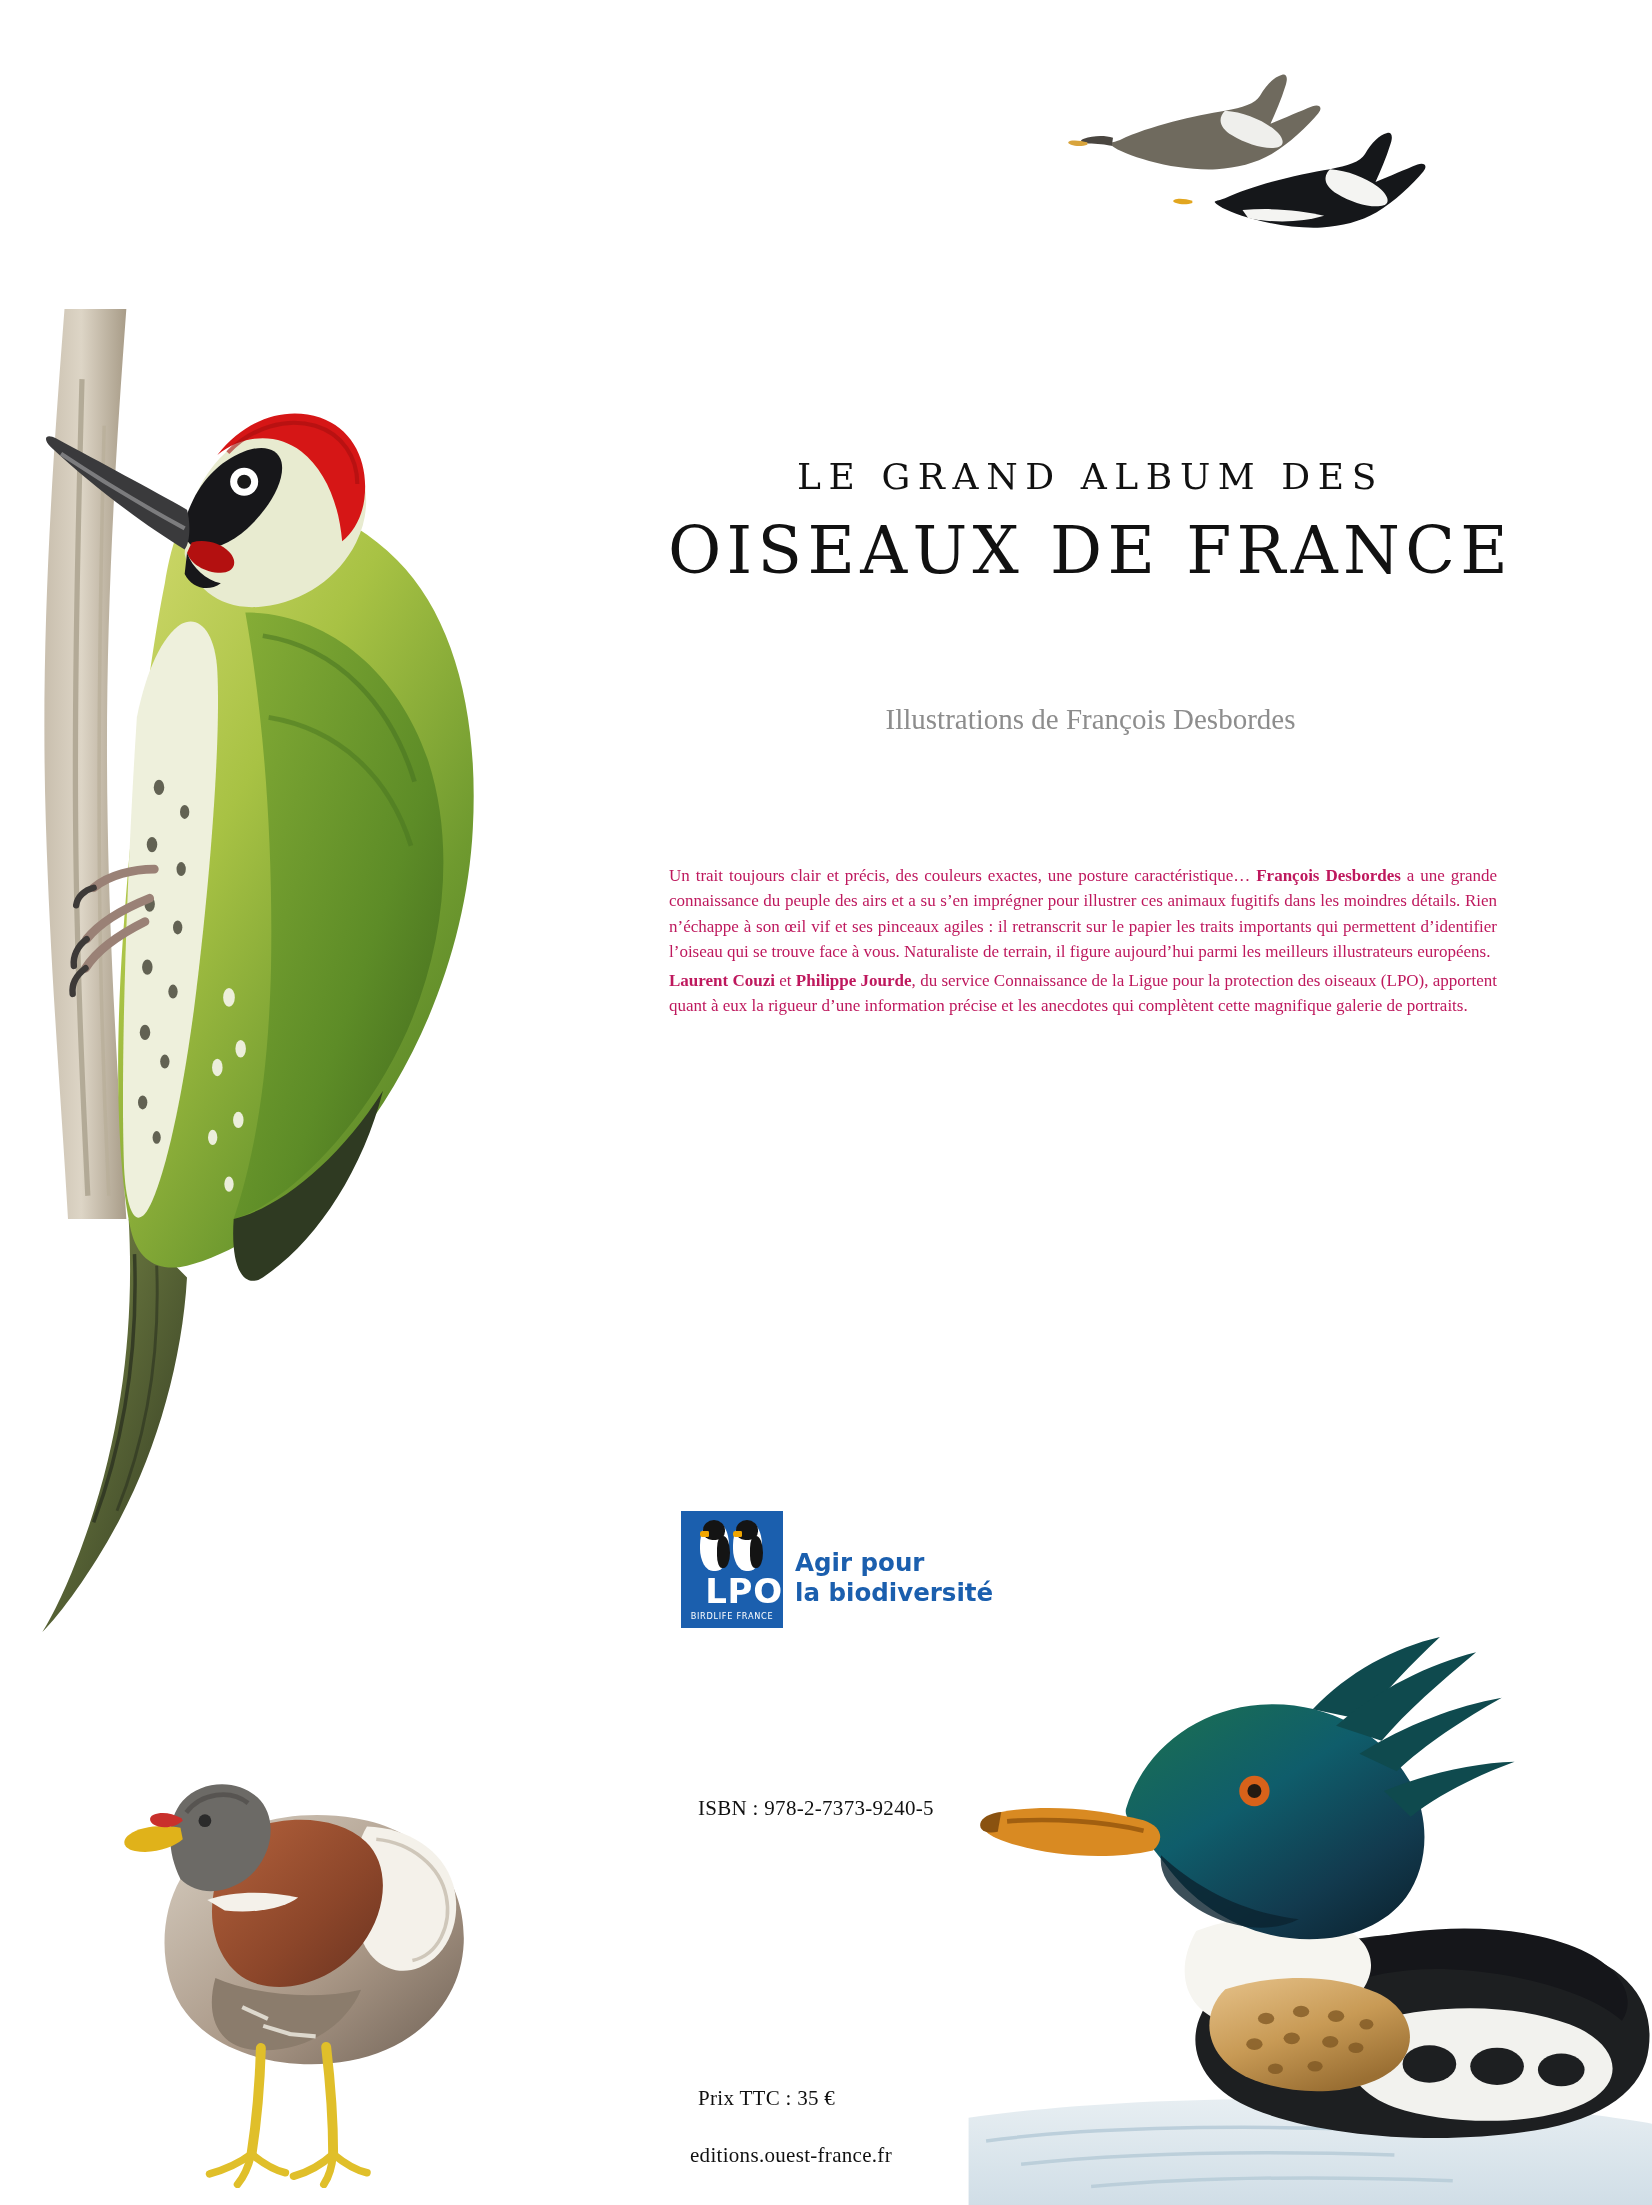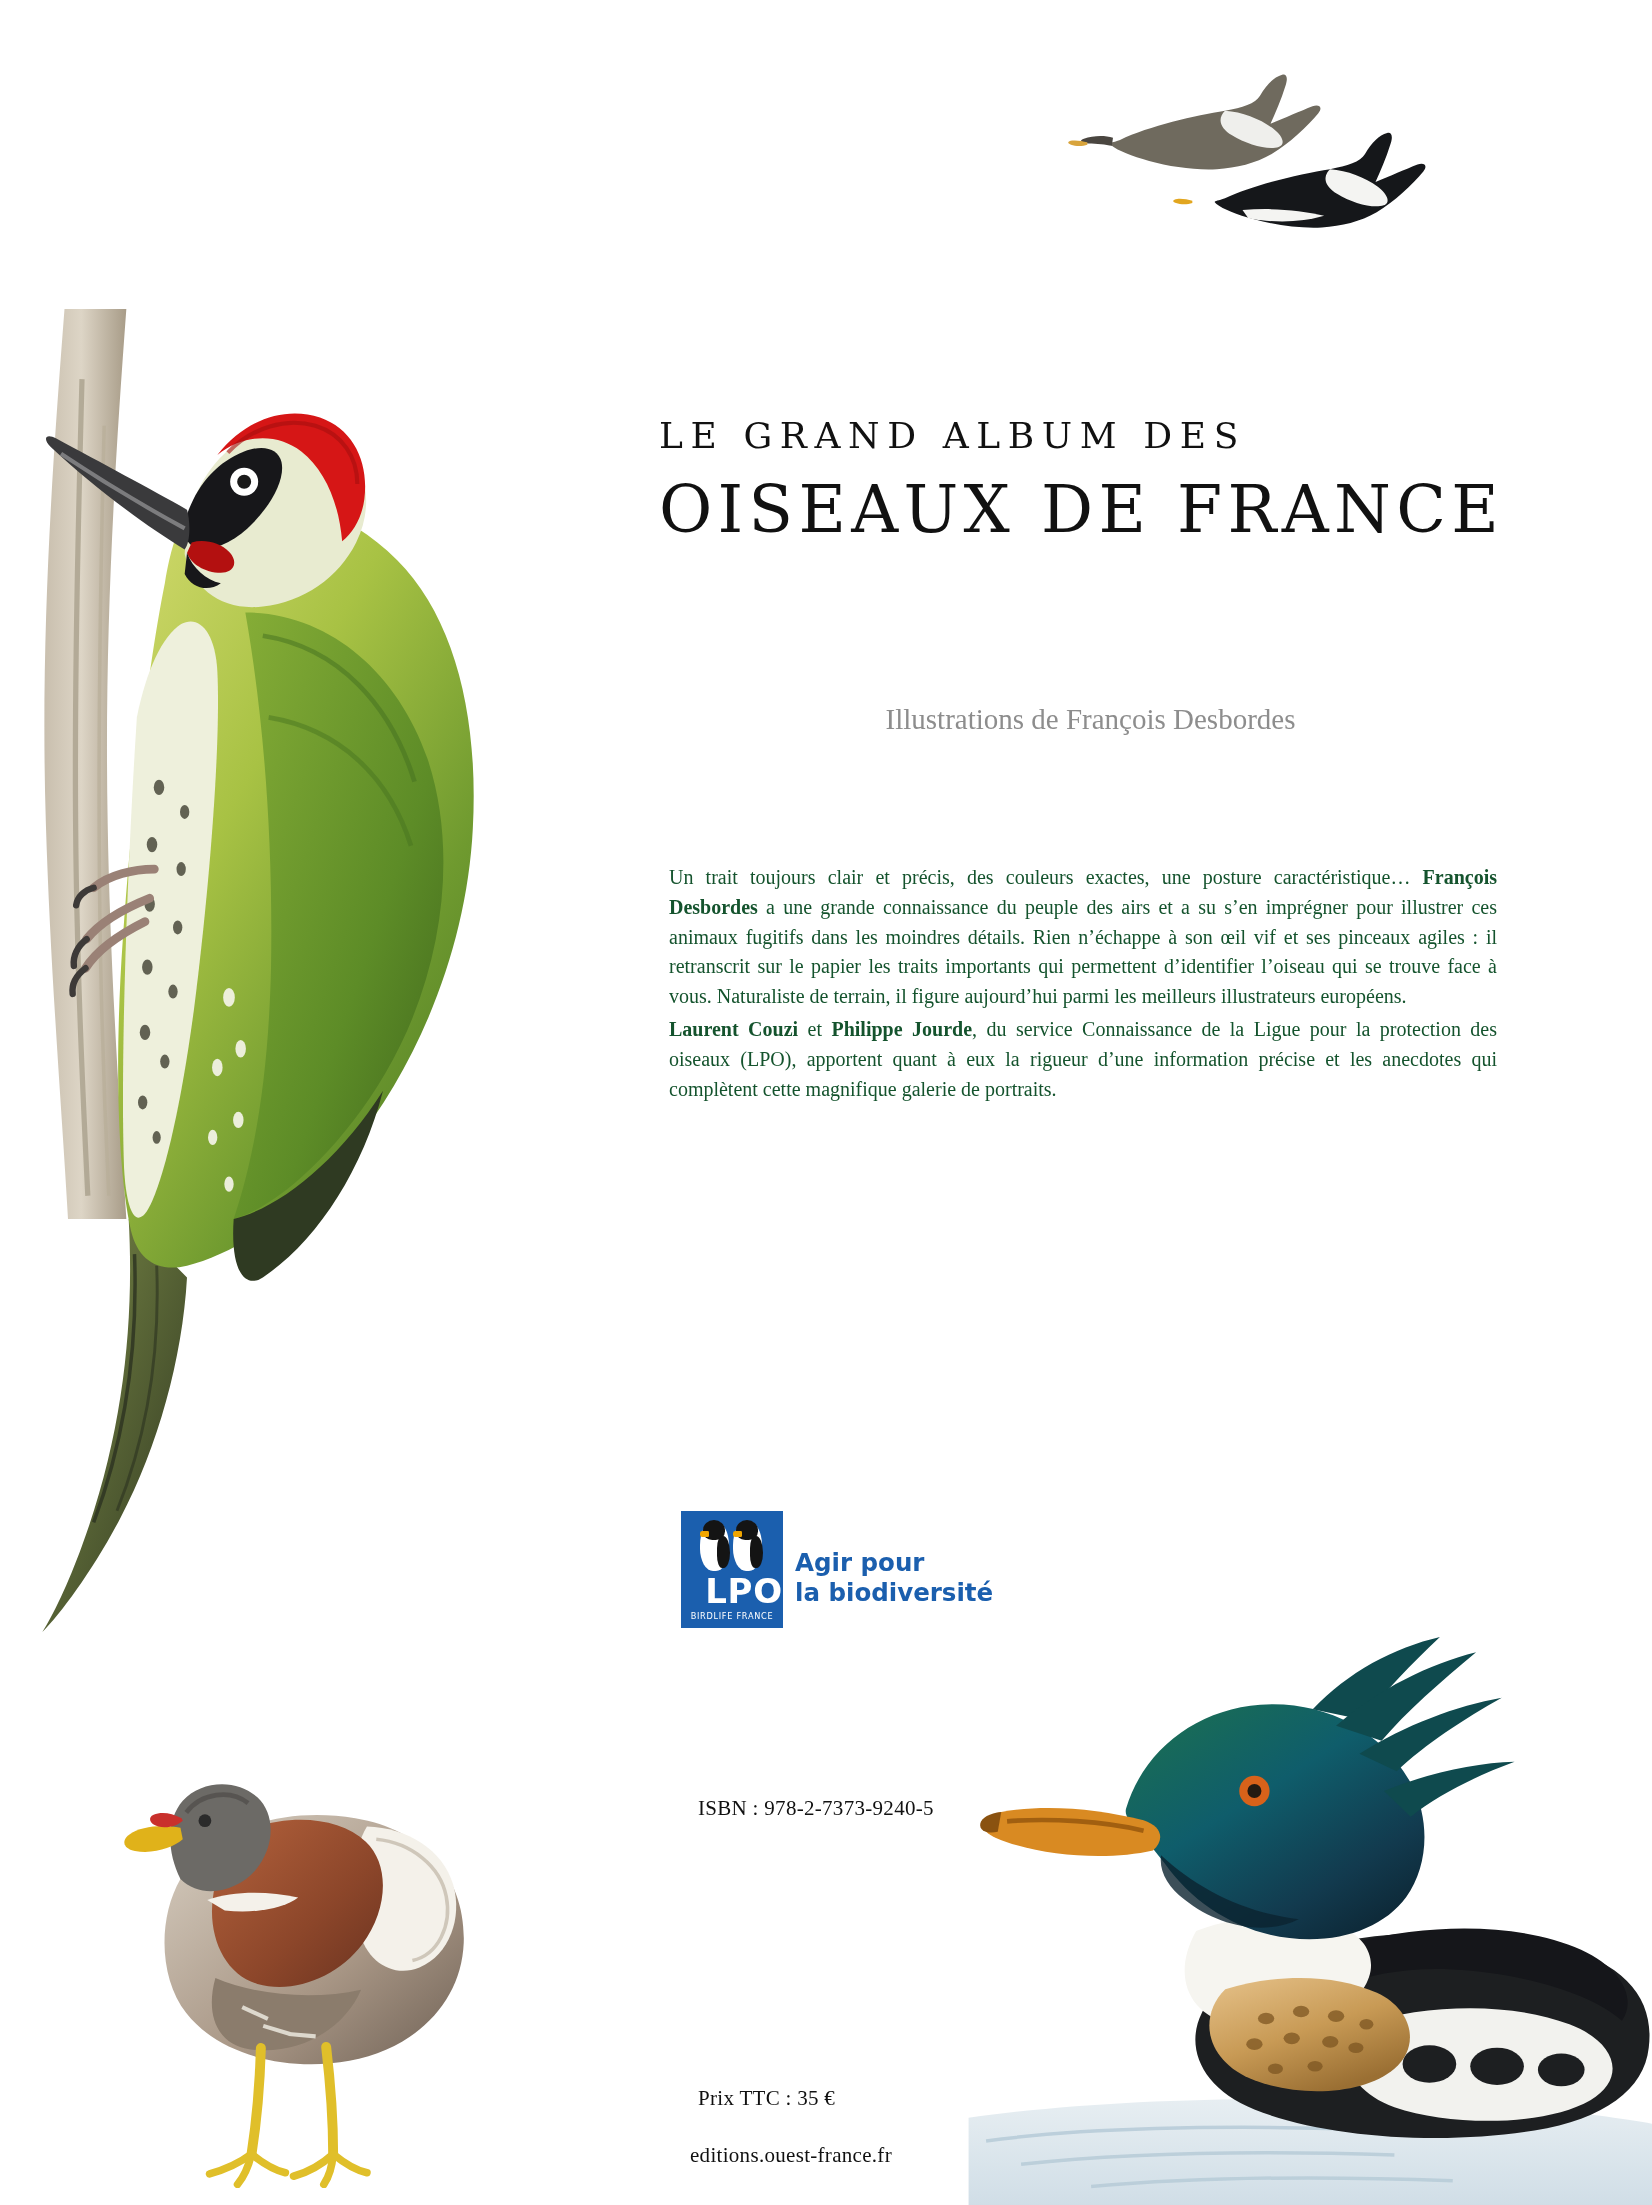--- a/index.html
+++ b/index.html
@@ -13,23 +13,23 @@
     position: relative;
     overflow: hidden;
     font-family: "Liberation Serif", serif;
     color: #111;
   }
 
   
   #title-block {
     position: absolute;
     left: 659px;
-    top: 415px;
+    top: 456px;
     width: 863px;
-    text-align: left;
+    text-align: center;
   }
   #supertitle {
     font-family: "DejaVu Serif", serif;
     font-size: 36px;
     letter-spacing: 7.6px;
     color: #111;
     text-transform: uppercase;
     white-space: nowrap;
   }
   #maintitle {
@@ -53,24 +53,24 @@
     font-size: 29px;
     line-height: 1.33;
   }
 
   
   #blurb {
     position: absolute;
     left: 669px;
     top: 863px;
     width: 828px;
-    font-size: 20px;
+    font-size: 17px;
     line-height: 1.49;
     text-align: justify;
-    color: #14532d;
+    color: #be185d;
   }
   #blurb p { margin: 0 0 0 0; }
   #blurb .para2 { margin-top: 3.5px; }
   #blurb b { font-weight: bold; }
 
   
   #lpo-logo {
     position: absolute;
     left: 681px;
     top: 1511px;

